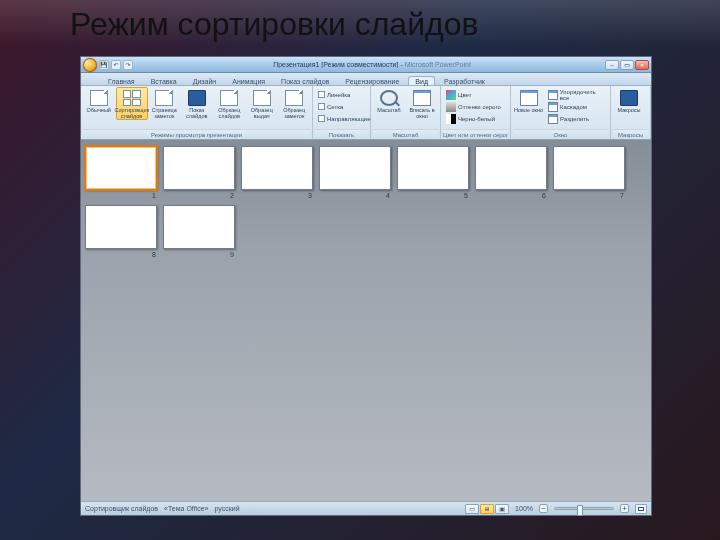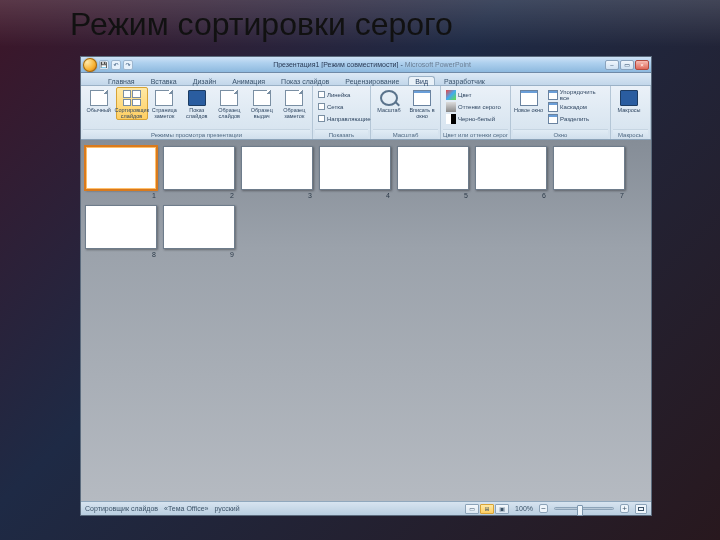--- a/index.html
+++ b/index.html
@@ -70,21 +70,21 @@
   .viewbtn.active{ background:linear-gradient(180deg,#ffe9a5,#ffcf62); border-color:#d7a336;}
   .zoom-slider{ width:60px; height:3px; background:#b7c8d7; border:1px solid #8ca3b8; position:relative; border-radius:2px;}
   .zoom-slider::after{content:"";position:absolute; left:38%; top:-3px; width:4px; height:9px; background:#eef5fb;border:1px solid #7c96ad; border-radius:1px;}
   .zoom-minus,.zoom-plus{width:9px;height:9px;border:1px solid #8ca3b8;background:#eef5fb;border-radius:2px;font-size:8px;line-height:7px;text-align:center;color:#3c5368;}
   .fitbtn{width:12px;height:10px;border:1px solid #8ca3b8;background:#eef5fb;border-radius:1px;position:relative;}
   .fitbtn::before{content:"";position:absolute;inset:2px;border:1px solid #3c5368;}
 </style>
 </head>
 <body>
 
-<div class="page-title">Режим сортировки серого</div>
+<div class="page-title">Режим сортировки слайдов</div>
 
 <div class="app-frame">
 
   <div class="titlebar">
     <div class="office-orb"></div>
     <div class="qat">
       <div class="qat-btn">💾</div>
       <div class="qat-btn">↶</div>
       <div class="qat-btn">↷</div>
     </div>

